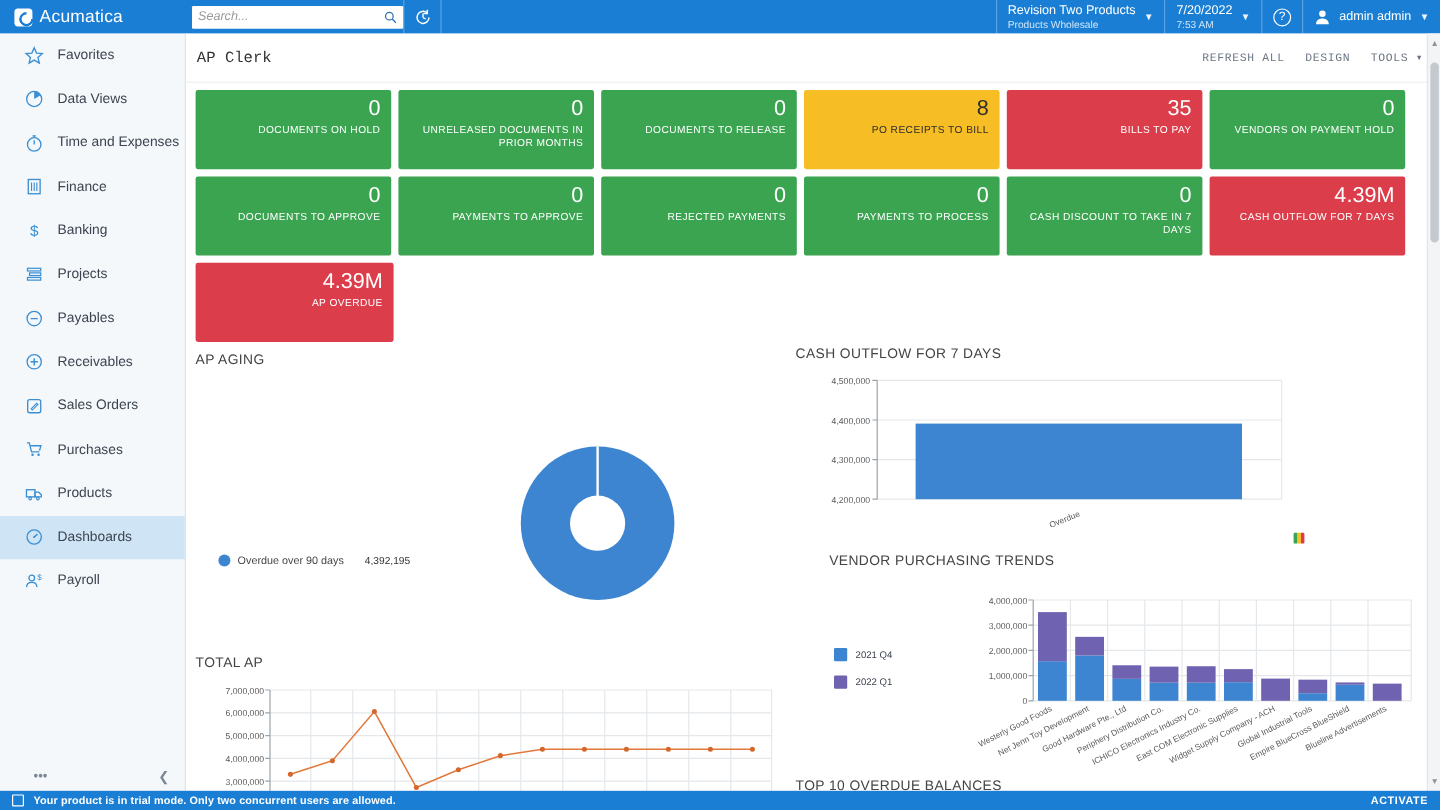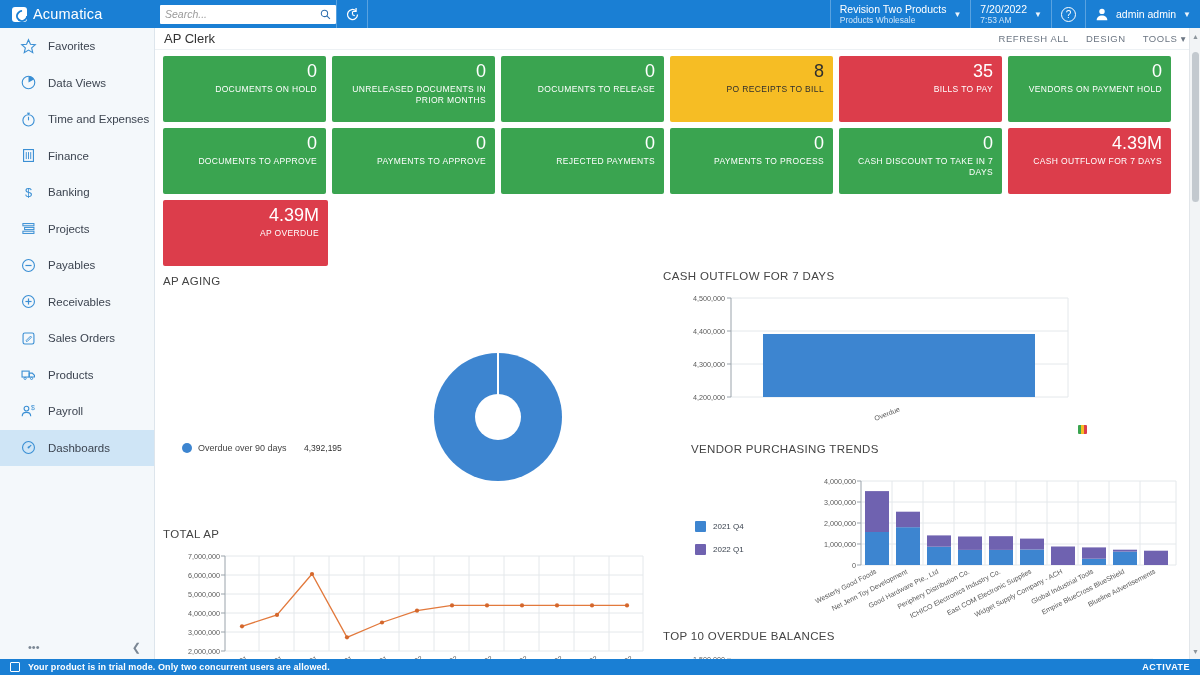--- a/index.html
+++ b/index.html
@@ -81,22 +81,22 @@
     display: flex; align-items: center; justify-content: space-between;
     padding: 0 14px 0 28px; color: #7b8794; font-size: 11px;
   }
 
   
   .main {
     position: absolute; top: 28px; left: 155px; width: 1045px; height: 631px;
     background: #fff; overflow: hidden;
   }
   .page-head {
-    height: 22px; display: flex; align-items: center;
-    padding: 0 14px 0 9px; border-bottom: 1px solid #edf1f4;
+    height: 41px; display: flex; align-items: center;
+    padding: 0 14px 0 9px; border-bottom: 1px solid #edf1f4; font-family: Liberation Mono, monospace;
   }
   .page-title { font-size: 13px; color: #333; }
   .toolbar-links { margin-left: auto; display: flex; align-items: center; gap: 17px; }
   .tl {
     font-size: 9.5px; color: #6c7683; letter-spacing: .55px;
   }
 
   .canvas { position: relative; height: 603px; }
 
   
@@ -355,53 +355,64 @@
   <div class="nav-item">
     <span class="nav-icon">
         <svg width="17" height="17" viewBox="0 0 20 20">
           <rect x="3.6" y="3.6" width="12.8" height="12.8" rx="2" fill="none" stroke="#3a8fd4" stroke-width="1.3"></rect>
           <path d="M7 12.6 L12.4 7.2 L13.6 8.4 L8.2 13.8 Z" fill="none" stroke="#3a8fd4" stroke-width="1.1"></path>
         </svg>
       </span>
     <span>Sales Orders</span>
   </div>
 
+  <div class="nav-item">
+    <span class="nav-icon">
+        <svg width="17" height="17" viewBox="0 0 20 20">
+          <path d="M2.8 3.6 H5.2 L7.4 12.4 H15" fill="none" stroke="#3a8fd4" stroke-width="1.3"></path>
+          <path d="M6.2 6.4 H16.6 L15.2 11.2" fill="none" stroke="#3a8fd4" stroke-width="1.3"></path>
+          <circle cx="8.4" cy="15.3" r="1.25" fill="#3a8fd4"></circle>
+          <circle cx="14.3" cy="15.3" r="1.25" fill="#3a8fd4"></circle>
+        </svg>
+      </span>
+    <span>Purchases</span>
+  </div>
 
   <div class="nav-item">
     <span class="nav-icon">
         <svg width="17" height="17" viewBox="0 0 20 20">
           <rect x="2.4" y="6" width="8.4" height="7" fill="none" stroke="#3a8fd4" stroke-width="1.3"></rect>
           <path d="M10.8 8.4 H14.4 L17 11 V13 H10.8 Z" fill="none" stroke="#3a8fd4" stroke-width="1.3"></path>
           <circle cx="6" cy="14.6" r="1.3" fill="none" stroke="#3a8fd4" stroke-width="1.1"></circle>
           <circle cx="13.6" cy="14.6" r="1.3" fill="none" stroke="#3a8fd4" stroke-width="1.1"></circle>
         </svg>
       </span>
     <span>Products</span>
   </div>
 
+  <div class="nav-item active">
+    <span class="nav-icon">
+        <svg width="17" height="17" viewBox="0 0 20 20">
+          <circle cx="10" cy="10" r="7" fill="none" stroke="#3a8fd4" stroke-width="1.3"></circle>
+          <line x1="10" y1="10" x2="13.2" y2="7.2" stroke="#3a8fd4" stroke-width="1.4"></line>
+          <circle cx="10" cy="10" r="1.1" fill="#3a8fd4"></circle>
+        </svg>
+      </span>
+    <span>Dashboards</span>
+  </div>
+
   <div class="nav-item">
     <span class="nav-icon">
         <svg width="17" height="17" viewBox="0 0 20 20">
           <circle cx="7.6" cy="6.6" r="2.8" fill="none" stroke="#3a8fd4" stroke-width="1.3"></circle>
           <path d="M2.6 15.6 c0-3 2.3-4.6 5-4.6 s5 1.6 5 4.6" fill="none" stroke="#3a8fd4" stroke-width="1.3"></path>
           <text x="15.2" y="8.4" font-size="8" fill="#3a8fd4" text-anchor="middle" font-family="Liberation Sans">$</text>
         </svg>
       </span>
     <span>Payroll</span>
-  </div>
-
-  <div class="nav-item active">
-    <span class="nav-icon">
-        <svg width="17" height="17" viewBox="0 0 20 20">
-          <circle cx="10" cy="10" r="7" fill="none" stroke="#3a8fd4" stroke-width="1.3"></circle>
-          <line x1="10" y1="10" x2="13.2" y2="7.2" stroke="#3a8fd4" stroke-width="1.4"></line>
-          <circle cx="10" cy="10" r="1.1" fill="#3a8fd4"></circle>
-        </svg>
-      </span>
-    <span>Dashboards</span>
   </div>
 
 
   <div class="sb-foot">
     <span>•••</span>
     <span>❮</span>
   </div>
 </div>
 
 <div class="main">

